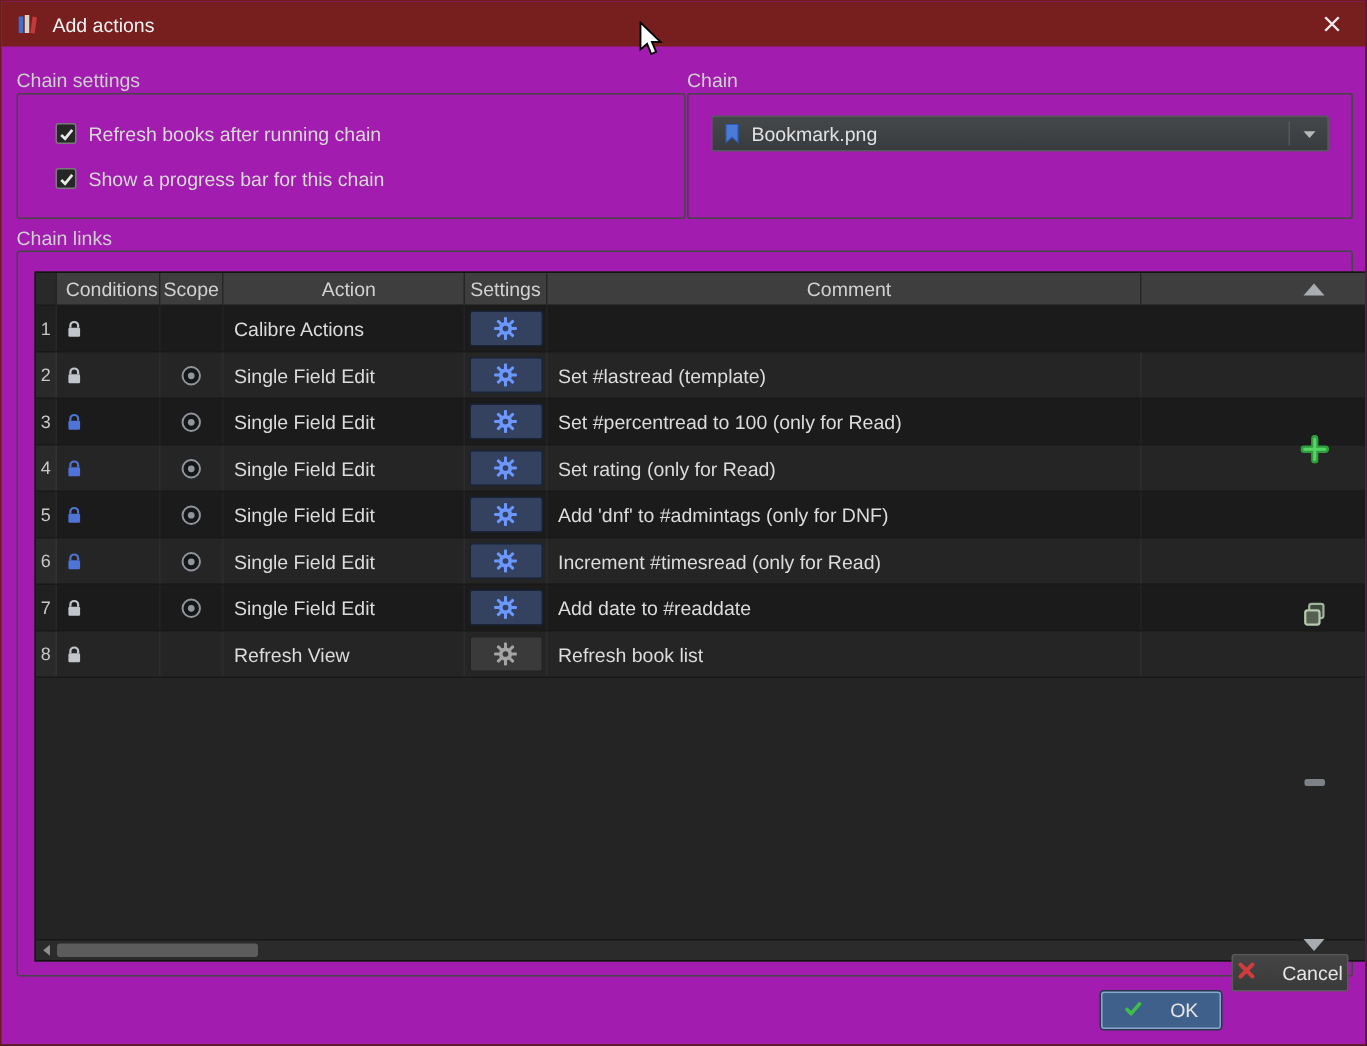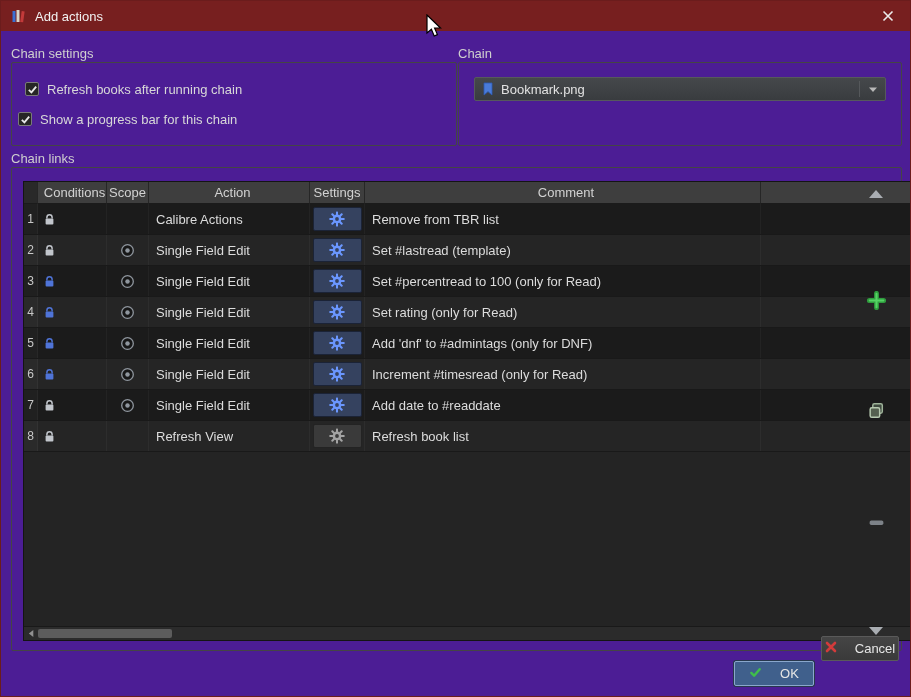--- a/index.html
+++ b/index.html
@@ -1,17 +1,17 @@
 <!DOCTYPE html>
 <html><head>
 <meta charset="utf-8">
 <style>
   html,body{margin:0;padding:0;background:#1a1a1a;}
   body{font-family:"Liberation Sans", sans-serif;}
-  .window{position:relative;width:911px;height:697px;background:#4c1d95;overflow:hidden;
+  .window{position:relative;width:911px;height:697px;background:#a21caf;overflow:hidden;
           border:1px solid #6b1c1c;box-sizing:border-box;color:#d6d6d6;}
 
   
   .titlebar{position:absolute;left:0;top:0;width:100%;height:30px;background:#771f1f;
             display:flex;align-items:center;padding:0 10px;box-sizing:border-box;}
   .title-text{color:#f2f2f2;font-size:13px;margin-left:8px;}
   .close-btn{margin-left:auto;width:24px;height:24px;display:flex;align-items:center;justify-content:center;cursor:default;}
 
   
   .section-label{position:absolute;font-size:13px;color:#cfcfcf;}
@@ -89,29 +89,29 @@
     <span class="title-text">Add actions</span>
     <span class="close-btn">
       <svg width="12" height="12" viewBox="0 0 12 12">
         <path d="M1.5 1.5 L10.5 10.5 M10.5 1.5 L1.5 10.5" stroke="#ececec" stroke-width="1.6"></path>
       </svg>
     </span>
   </div>
 
   <div class="section-label" style="left:10px;top:45px;">Chain settings</div>
   <div class="groupbox" style="left:10px;top:61px;width:446px;height:84px;"></div>
-  <label class="checkbox-row" style="left:24px;top:80px;">
+  <label class="checkbox-row" style="left:36px;top:80px;">
     <span class="checkbox checked">
       <svg width="11" height="11" viewBox="0 0 12 12">
           <path d="M2 6.5 L4.8 9.2 L10 2.8" fill="none" stroke="#e8e8e8" stroke-width="2"></path>
         </svg>
     </span>
     <span>Refresh books after running chain</span>
   </label>
-  <label class="checkbox-row" style="left:17px;top:110px;">
+  <label class="checkbox-row" style="left:36px;top:110px;">
     <span class="checkbox checked">
       <svg width="11" height="11" viewBox="0 0 12 12">
           <path d="M2 6.5 L4.8 9.2 L10 2.8" fill="none" stroke="#e8e8e8" stroke-width="2"></path>
         </svg>
     </span>
     <span>Show a progress bar for this chain</span>
   </label>
 
   <div class="section-label" style="left:457px;top:45px;">Chain</div>
   <div class="groupbox" style="left:457px;top:61px;width:444px;height:84px;"></div>
@@ -168,21 +168,20 @@
                   <rect x="7" y="0.4" width="2" height="4" rx="0.6" fill="#6b97ff" transform="rotate(180 8 8)"></rect>
                   <rect x="7" y="0.4" width="2" height="4" rx="0.6" fill="#6b97ff" transform="rotate(225 8 8)"></rect>
                   <rect x="7" y="0.4" width="2" height="4" rx="0.6" fill="#6b97ff" transform="rotate(270 8 8)"></rect>
                   <rect x="7" y="0.4" width="2" height="4" rx="0.6" fill="#6b97ff" transform="rotate(315 8 8)"></rect>
     <circle cx="8" cy="8" r="4.4" fill="#6b97ff"></circle>
     <circle cx="8" cy="8" r="1.9" fill="#35425f"></circle>
                 </svg>
               </span>
       </button>
     </div>
-    <div class="td col-comment">Remove from TBR list</div>
     <div class="td col-last"></div>
         </div>
         <div class="trow even">
     <div class="td col-num">2</div>
     <div class="td col-cond">
       <span class="icon">
               <svg width="13" height="13" viewBox="0 0 14 14">
     <path d="M4.2 6V4.6a2.8 2.8 0 0 1 5.6 0V6" fill="none" stroke="#c2c6cc" stroke-width="1.6"></path>
     <rect x="2.8" y="6" width="8.4" height="6.4" rx="1" fill="#c2c6cc"></rect>
               </svg>

